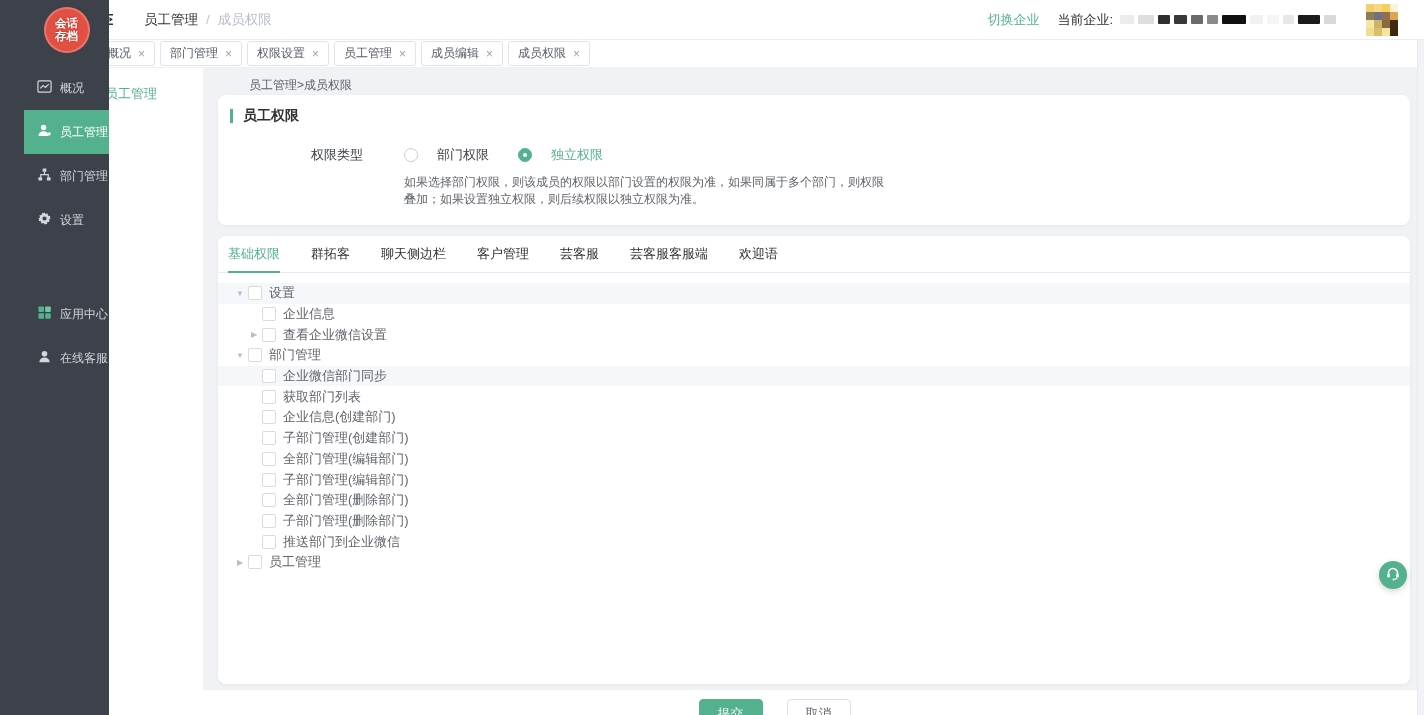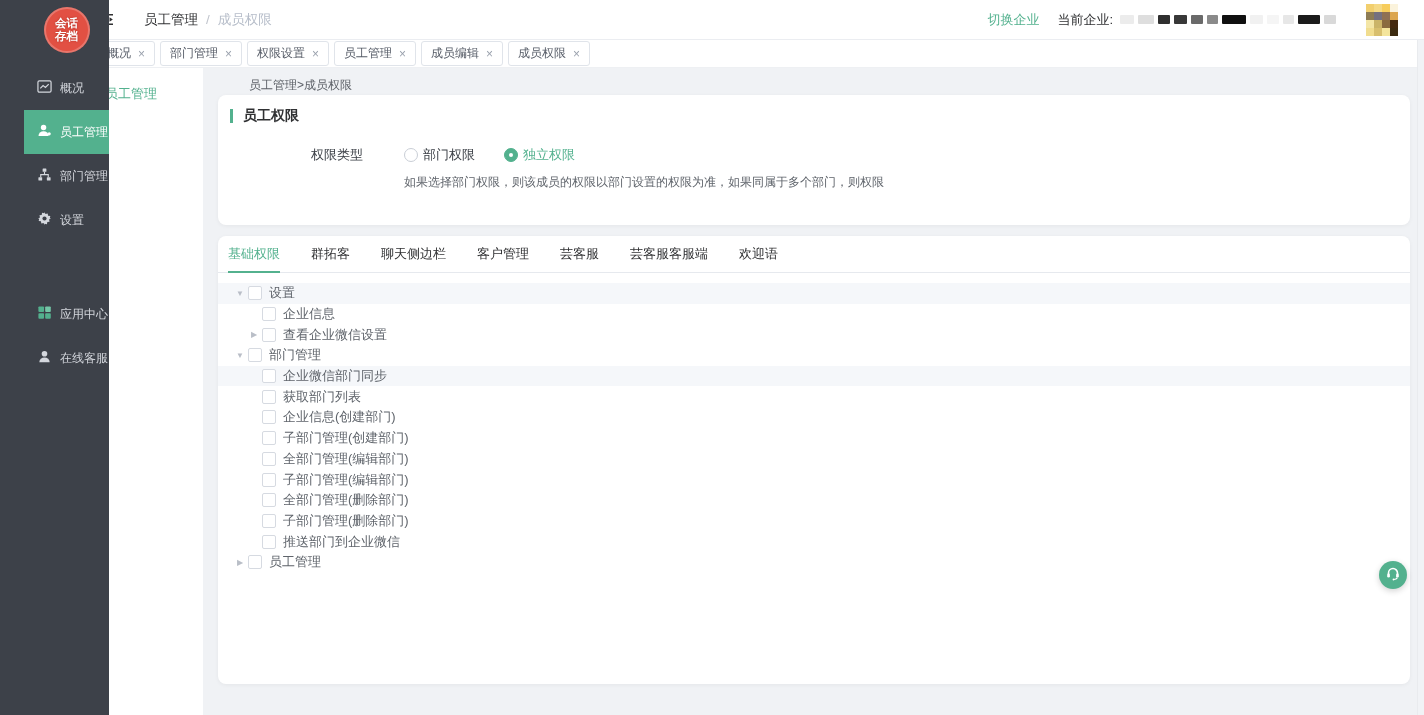--- a/index.html
+++ b/index.html
@@ -46,21 +46,21 @@
   .main-crumb{padding:9px 0 0 8px;font-size:12px;color:#5c6067;}
   .card{position:absolute;left:7px;right:14px;background:var(--card-bg,#fff);border-radius:8px;
         box-shadow:0 1px 4px rgba(0,0,0,.05);margin-left:8px;}
   .card1{top:27px;height:130px;}
   .section-head{display:flex;align-items:center;gap:10px;padding:12px 0 0 12px;}
   .green-bar{width:3px;height:14px;background:var(--accent,#53b18e);}
   .section-title{font-size:14px;font-weight:bold;color:#303133;}
   .form-row{display:flex;align-items:center;margin-top:21px;}
   .form-label{width:145px;text-align:right;font-size:13px;color:#3c4047;}
   .radios{margin-left:41px;display:flex;gap:29px;}
-  .radio{display:flex;align-items:center;gap:5px;font-size:13px;color:#3c4047;cursor:pointer;}
+  .radio{display:flex;align-items:center;gap:19px;font-size:13px;color:#3c4047;cursor:pointer;}
   .radio-circle{width:14px;height:14px;border-radius:50%;border:1px solid #c9ced6;background:#fff;
                 box-sizing:border-box;position:relative;flex:none;}
   .radio.selected .radio-circle{background:var(--accent,#53b18e);border-color:var(--accent,#53b18e);}
   .radio.selected .radio-circle::after{content:"";position:absolute;left:4px;top:4px;width:4px;height:4px;
                 border-radius:50%;background:#fff;}
   .radio.selected .radio-label{color:var(--accent,#53b18e);}
   .form-hint{margin:11px 0 0 186px;font-size:12px;color:#5f646b;line-height:17px;font-family:Liberation Mono, monospace;}
   .card2{top:168px;height:448px;overflow:hidden;}
   .ptabs{display:flex;gap:31px;padding-left:10px;height:37px;align-items:center;
          border-bottom:1px solid #e6e9ee;box-sizing:border-box;}
@@ -260,20 +260,21 @@
               <span class="radio-label">部门权限</span>
             </span>
             <span class="radio selected">
               <span class="radio-circle"></span>
               <span class="radio-label">独立权限</span>
             </span>
           </div>
       </div>
       <div class="form-hint">
         <div>如果选择部门权限，则该成员的权限以部门设置的权限为准，如果同属于多个部门，则权限</div>
+        <div>叠加；如果设置独立权限，则后续权限以独立权限为准。</div>
       </div>
     </div>
 
     <div class="card card2">
       <div class="ptabs">
 
       <div class="ptab active">
             <span>基础权限</span>
           </div>
           <div class="ptab">
@@ -364,20 +365,26 @@
           </div>
           <div class="tree-row lvl0 arrow-collapsed">
             <span class="tree-arrow"></span>
             <span class="tree-check"></span>
             <span class="tree-label">员工管理</span>
           </div>
         </div>
     </div>
   </div>
 
+  <div class="footer">
+    <div class="footer-btns">
+      <div class="btn btn-submit">提交</div>
+      <div class="btn btn-cancel">取消</div>
+    </div>
+  </div>
 
   <div class="gutter"></div>
 
   <div class="service-btn">
     <span>
       <svg width="16" height="16" viewBox="0 0 16 16">
         <path d="M3.5 9.2 V8 a4.5 4.5 0 0 1 9 0 v1.2" stroke="#fff" stroke-width="1.6" fill="none"></path>
         <rect x="2.2" y="8.4" width="2.7" height="4.2" rx="1.35" fill="#fff"></rect>
         <rect x="11.1" y="8.4" width="2.7" height="4.2" rx="1.35" fill="#fff"></rect>
         <path d="M12.4 12.6 a4.2 3.2 0 0 1 -3.6 1.9" stroke="#fff" stroke-width="1.2" fill="none"></path>

